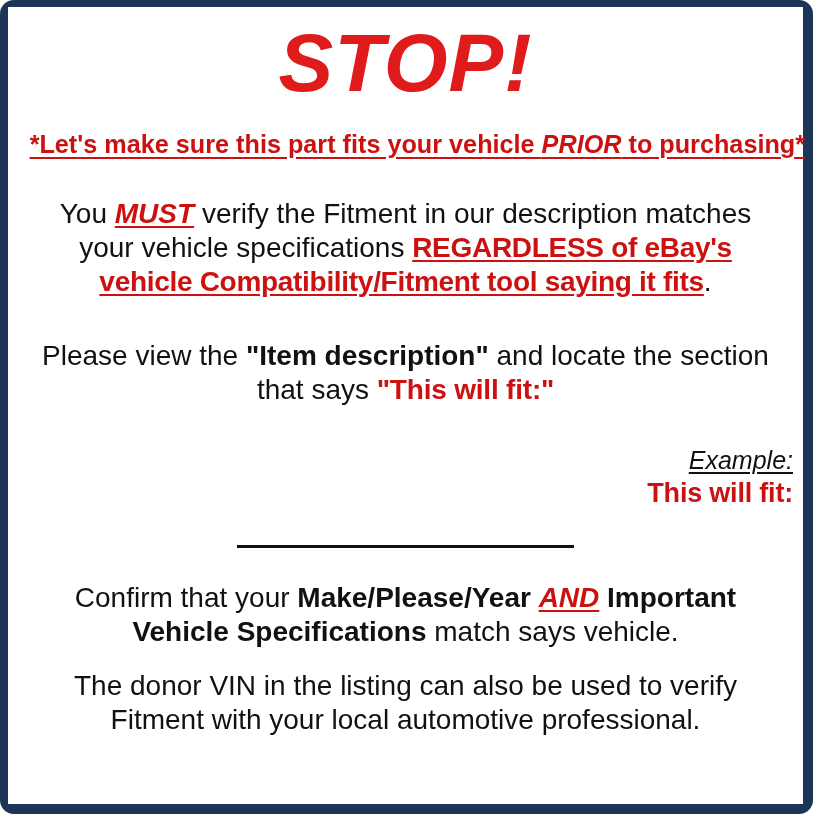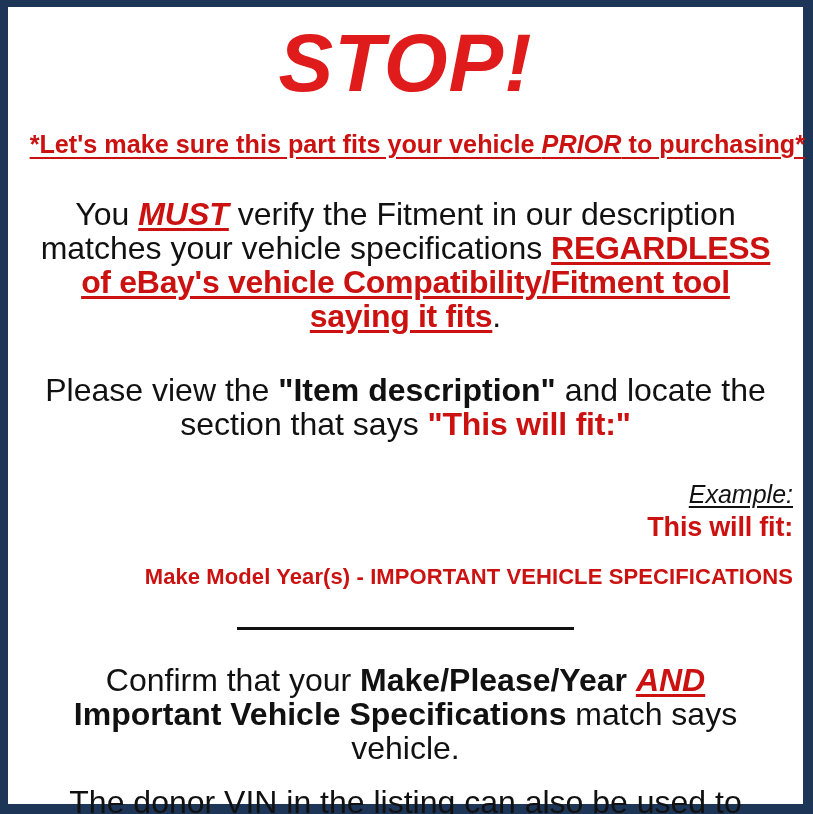--- a/index.html
+++ b/index.html
@@ -17,20 +17,21 @@
   #fitment-notice {
     position: relative;
     box-sizing: border-box;
     width: 813px;
     height: 814px;
     background: #ffffff;
     border-top: 7px solid #1d3557;
     border-left: 8px solid #1d3557;
     border-right: 10px solid #1d3557;
     border-bottom: 10px solid #1d3557;
+    border-radius: 14px;
   }
 
   .inner {
     box-sizing: border-box;
     width: 100%;
     height: 100%;
     background: #ffffff;
     padding: 0 10px;
     text-align: center;
   }
@@ -60,21 +61,21 @@
     text-underline-offset: 4px;
     white-space: nowrap;
     transform: scaleX(0.97);
   }
   .subtitle .ital { font-style: italic; }
 
   
   .para {
     margin: 0;
     font-family: "Liberation Sans", sans-serif;
-    font-size: 32px;
+    font-size: 28px;
     line-height: 34px;
     color: #111111;
     padding: 0 14px;
   }
   .para.p-must   { margin-top: 38px; }
   .para.p-view   { margin-top: 40px; }
   .para.p-confirm{ margin-top: 34px; }
   .para.p-vin    { margin-top: 20px; }
 
   .red-strong-ul {
@@ -157,21 +158,20 @@
 
     <div class="subtitle"><span>*Let's make sure this part fits your vehicle </span><span class="ital">PRIOR</span><span> to purchasing*</span></div>
 
     <p class="para p-must"><span>You </span><span class="red-strong-ul">MUST</span><span> verify the Fitment in our description matches your vehicle specifications </span><span class="red-bold-ul">REGARDLESS of eBay's vehicle Compatibility/Fitment tool saying it fits</span><span>.</span></p>
 
     <p class="para p-view"><span>Please view the </span><span class="blk-bold">"Item description"</span><span> and locate the section that says </span><span class="red-bold">"This will fit:"</span></p>
 
     <div class="example-block">
       <div><span class="example-label">Example:</span></div>
       <div class="example-fit">This will fit:</div>
-      <div class="example-spec">Make Model Year(s) - IMPORTANT VEHICLE SPECIFICATIONS</div>
     </div>
 
     <div class="divider-wrap">
       <span class="divider"></span>
     </div>
 
     <p class="para p-confirm"><span>Confirm that your </span><span class="blk-bold">Make/Please/Year</span><span> </span><span class="red-strong-ul">AND</span><span> </span><span class="blk-bold">Important Vehicle Specifications</span><span> match says vehicle.</span></p>
 
     <p class="para p-vin">The donor VIN in the listing can also be used to verify Fitment with your local automotive professional.</p>
 

